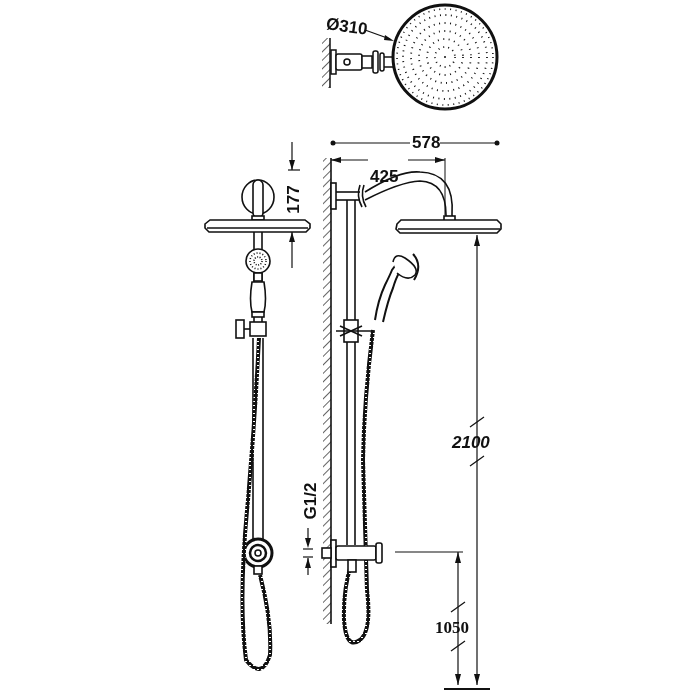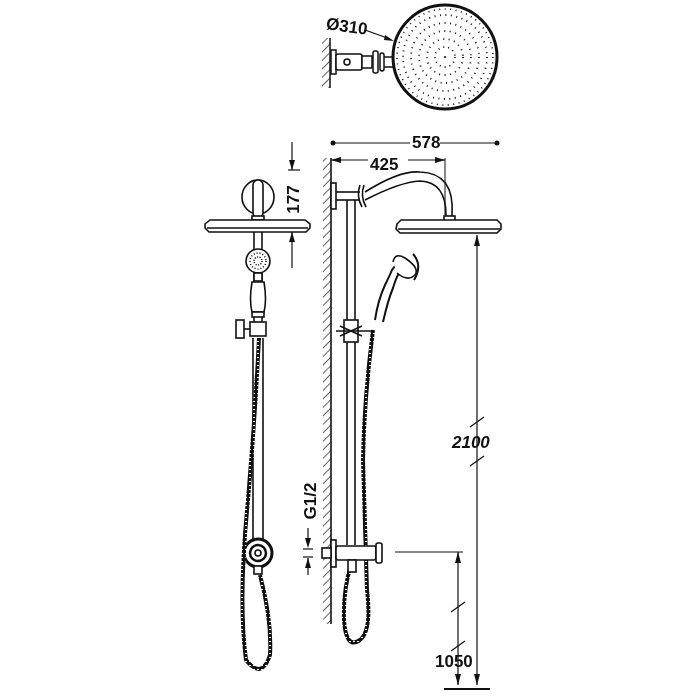--- a/index.html
+++ b/index.html
@@ -163,19 +163,19 @@
       <polygon points="308,548 305,538 311,538" stroke="none"></polygon>
       <line x1="303" y1="549" x2="313" y2="549"></line>
       <line x1="303" y1="557" x2="313" y2="557"></line>
       <line x1="308" y1="558" x2="308" y2="575"></line>
       <polygon points="308,558 305,568 311,568" stroke="none"></polygon>
     </g>
   </svg>
 
   <div class="dim-label" style="left:326px; top:18px; transform:rotate(8deg);">Ø310</div>
   <div class="dim-label" style="left:412px; top:134px;text-align:center;">578</div>
-  <div class="dim-label" style="left:370px; top:156px;">425</div>
+  <div class="dim-label" style="left:370px; top:168px;">425</div>
   <div class="dim-label rot" style="left:277px; top:191px; width:32px; text-align:center;">177</div>
   <div class="dim-label" style="left:452px; top:434px;font-style:italic;">2100</div>
-  <div class="dim-label" style="left:435px; top:653px;">1050</div>
+  <div class="dim-label" style="left:435px; top:619px;font-family:Liberation Serif, serif;">1050</div>
   <div class="dim-label rot" style="left:292px; top:493px; width:36px; text-align:center;">G1/2</div>
 
 </div>
 
 </body></html>

